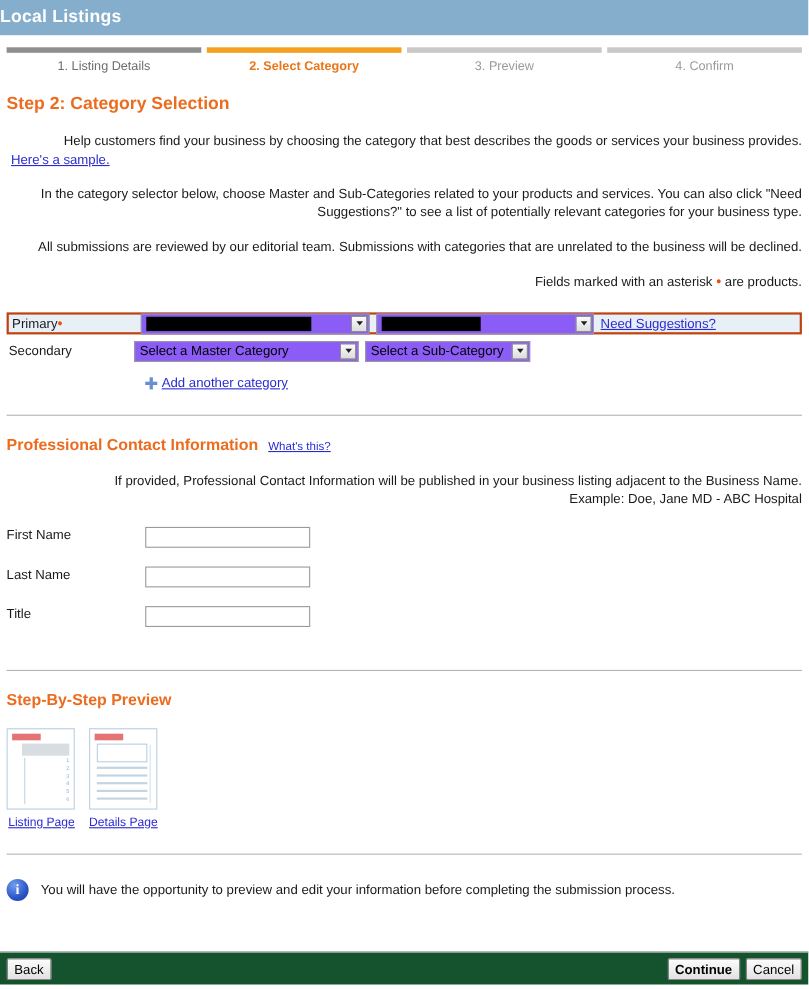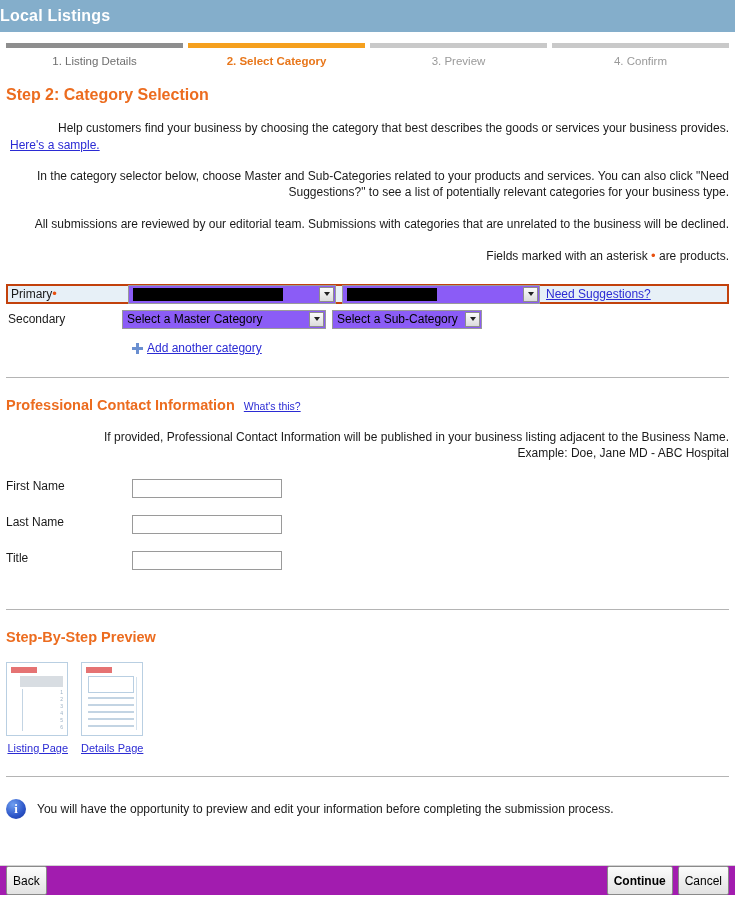--- a/index.html
+++ b/index.html
@@ -323,23 +323,24 @@
     justify-content: center;
   }
   .notice-text { font-size: 12px; }
 
   
   .footer-bar {
     position: absolute;
     left: 0; right: 0;
     bottom: 4px;
     height: 30px;
-    background: #a21caf;
+    background: #14532d;
     border-top: 1px solid #d2d2d2;
     display: flex;
+    align-items: center;
     padding: 0 6px;
     box-sizing: border-box;
   }
   .spacer { flex: 1 1 auto; }
   button.btn {
     font-family: "Liberation Sans", sans-serif;
     font-size: 12px;
     background: linear-gradient(#fcfcfc, #e2e2e2);
     border: 1px solid #8a8a8a;
     border-radius: 2px;

